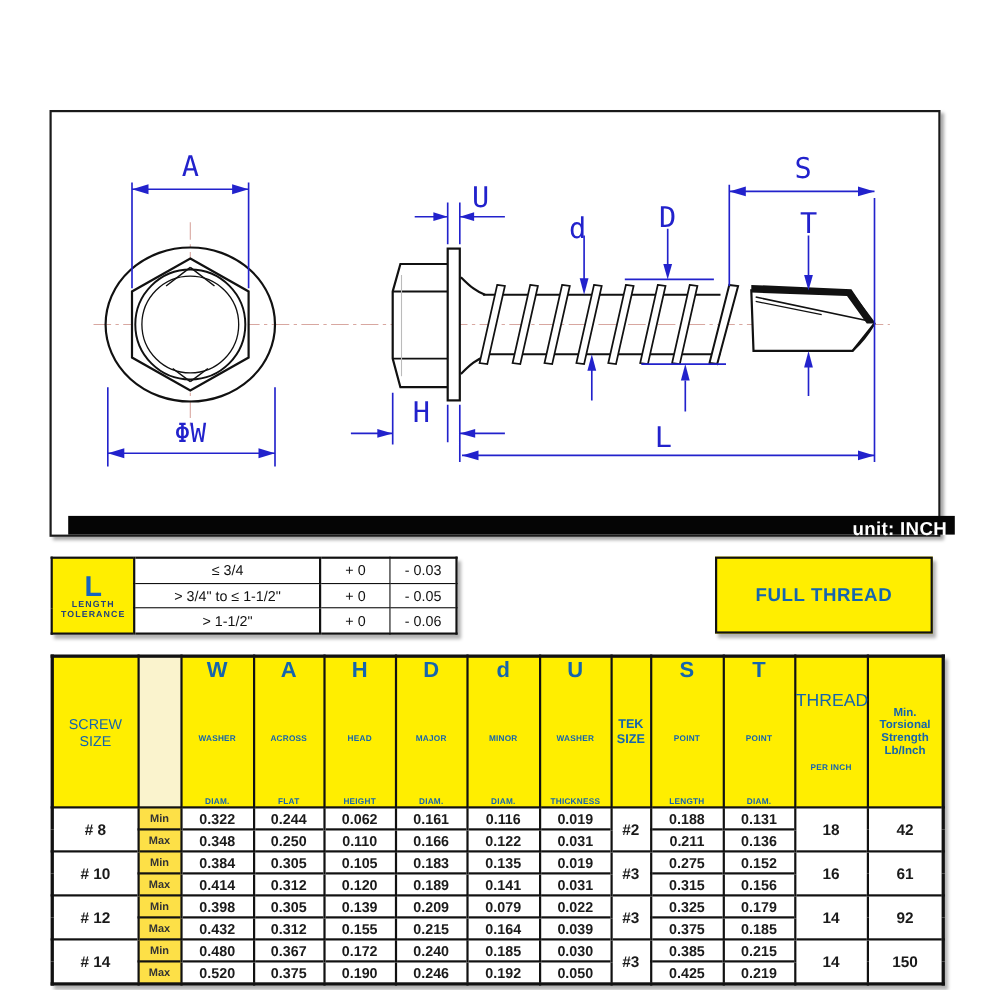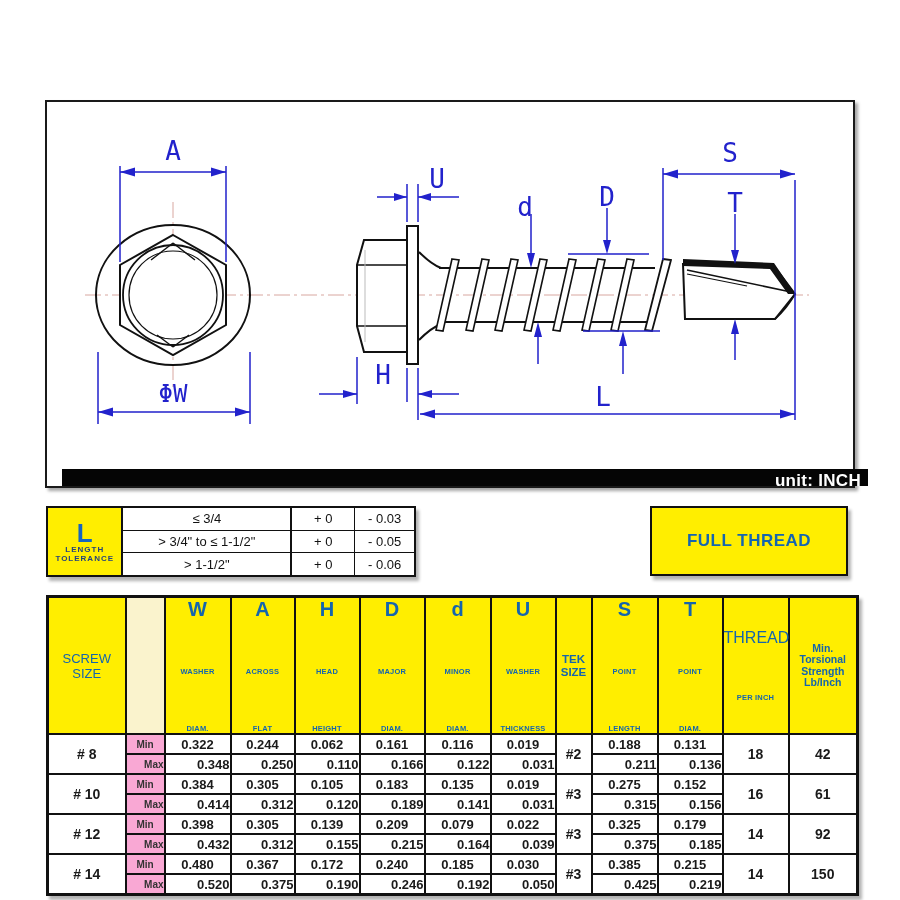--- a/index.html
+++ b/index.html
@@ -35,24 +35,24 @@
   .spec th{background:#ffee00;height:53px;border-bottom:2.5px solid #111;}
   .spec th.mmcol{background:#faf3cd;}
   .sym{font-size:20px;font-weight:bold;color:#1565ad;line-height:22px;}
   .sub{font-size:7.5px;font-weight:bold;color:#1565ad;line-height:8.5px;letter-spacing:.2px;margin-top:48px;}
   .screwsize{font-size:13px;font-weight:normal;color:#1565ad;line-height:15px;}
   .tekhead{font-size:11.5px;font-weight:bold;color:#1565ad;line-height:13px;}
   .threadhead{font-size:16px;font-weight:normal;color:#1565ad;line-height:17px;}
   .torshead{font-size:10.5px;font-weight:bold;color:#1565ad;line-height:11.5px;}
   .spec td{font-size:13px;font-weight:600;color:#1a1a1a;height:18px;}
   .spec td.size{font-size:14px;font-weight:bold;}
-  .spec td.mm{background:#f9a8d4;font-size:10px;font-weight:600;color:#333;}
+  .spec td.mm{background:#fde047;font-size:10px;font-weight:600;color:#333;}
   .spec td.big{font-size:14px;font-weight:bold;}
   .spec tr.minrow td{border-bottom:1px solid #333;}
-  .spec tr.maxrow td{border-bottom:2.5px solid #111;text-align:right;}
+  .spec tr.maxrow td{border-bottom:2.5px solid #111;}
 </style>
 </head>
 <body>
 
 <div class="page">
 
   <div class="panel">
     <svg width="804" height="365" viewBox="0 0 804 365">
 
       <g stroke="#d8a7a0" stroke-width="1" fill="none">

